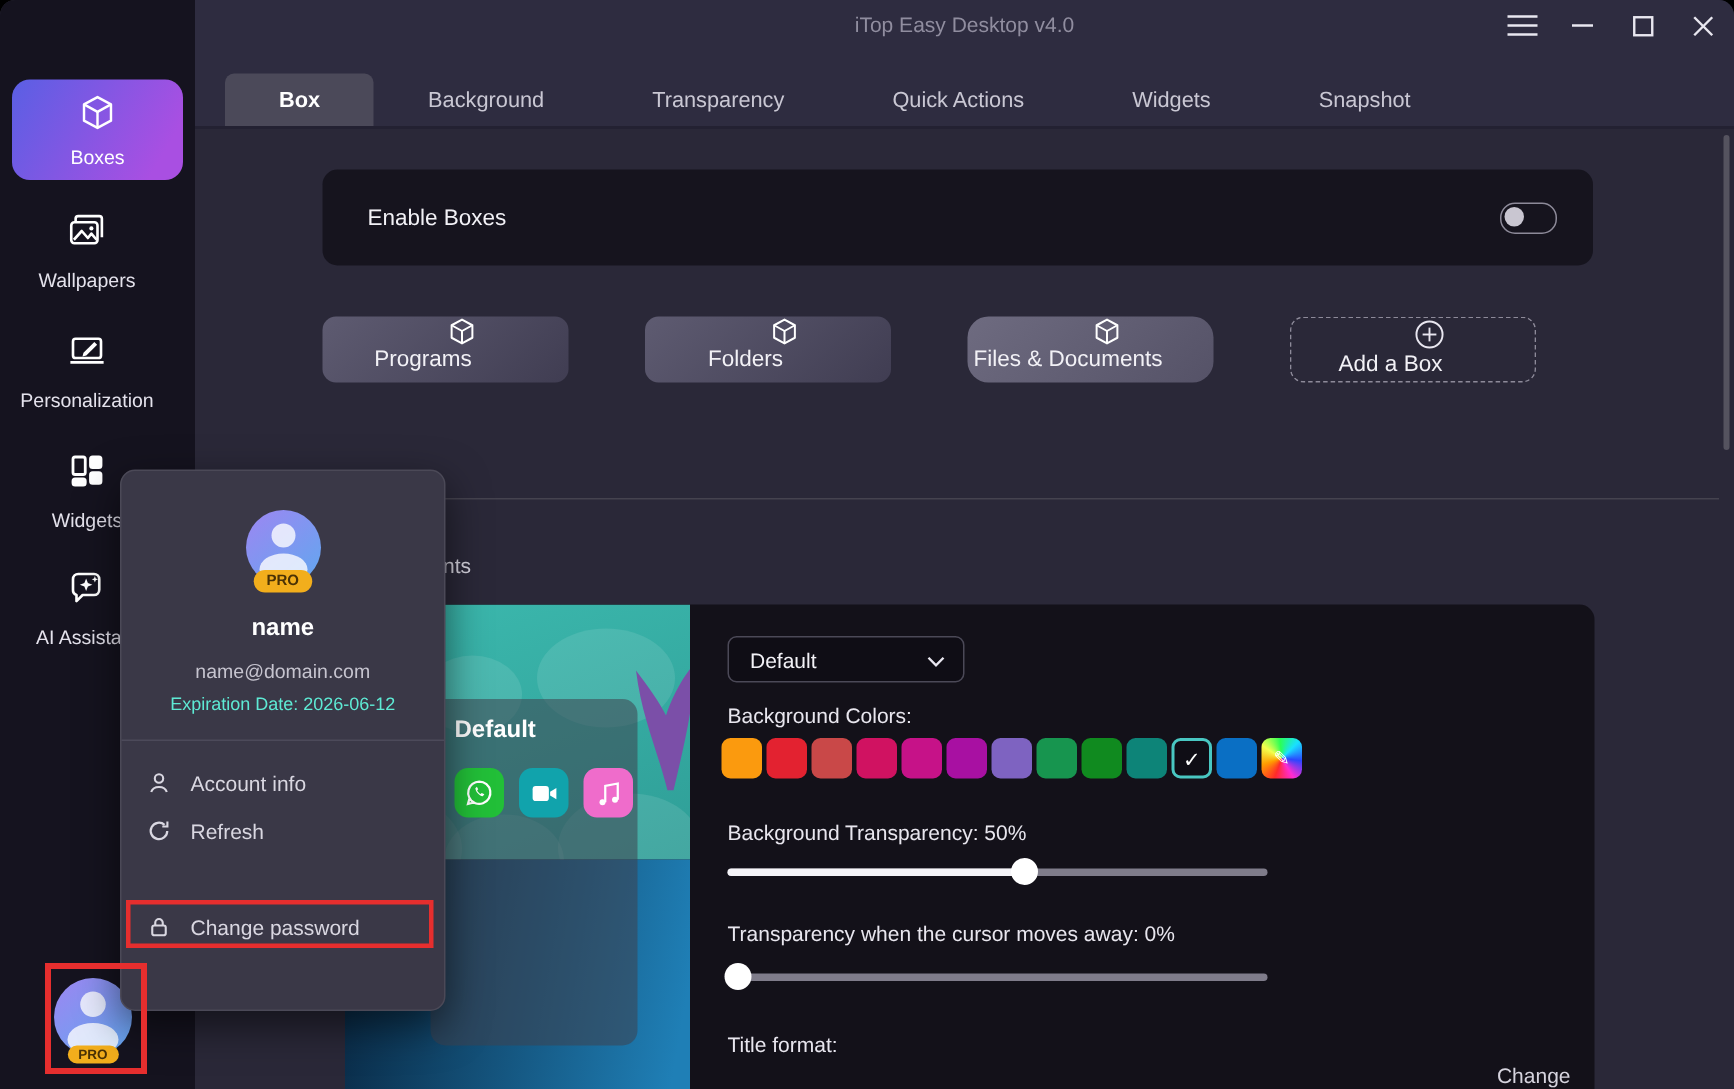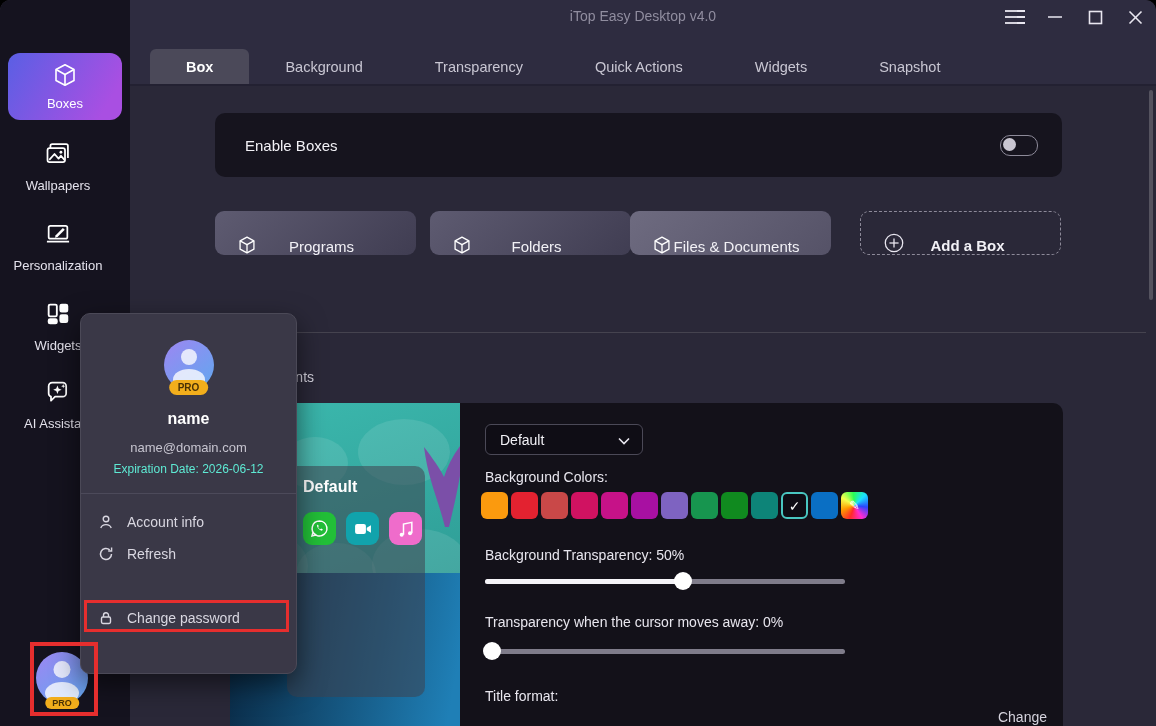--- a/index.html
+++ b/index.html
@@ -18,21 +18,21 @@
   #sidebar{left:0;top:0;width:130px;height:726px;background:#15131f;border-radius:10px 0 0 0;}
   #boxes-btn{left:8px;top:53px;width:114px;height:67px;border-radius:12px;background:linear-gradient(120deg,#5a5fe4,#a94fe2 85%);display:flex;flex-direction:column;align-items:center;justify-content:center;gap:4px;color:#fff;cursor:pointer;}
   .side-item{left:0;width:116px;display:flex;flex-direction:column;align-items:center;gap:6px;color:#e4e2ec;cursor:pointer;}
   .side-item .lbl,#boxes-btn .lbl{font-size:13px;}
   
   #enable-row{left:215px;top:113px;width:847px;height:64px;background:#16141e;border-radius:10px;display:flex;align-items:center;justify-content:space-between;padding:0 24px 0 30px;box-sizing:border-box;}
   #enable-row .lbl{color:#f2f1f6;font-size:15px;}
   .toggle{width:36px;height:19px;border:1px solid #8d8a99;border-radius:10px;position:relative;cursor:pointer;}
   .toggle .knob{position:absolute;left:2px;top:2px;width:13px;height:13px;border-radius:50%;background:#c9c6d1;}
   
-  .boxbtn{top:211px;width:201px;height:44px;border-radius:9px;display:flex;align-items:flex-end;color:#f2f1f6;font-size:15px;cursor:pointer;}
+  .boxbtn{top:211px;width:164px;height:44px;border-radius:9px;display:flex;align-items:center;color:#f2f1f6;font-size:15px;cursor:pointer;flex-direction:column;}
   .boxbtn .ic{margin:0 0 0 22px;display:flex;}
   .boxbtn .t{flex:1;text-align:center;margin-right:30px;}
   .grad1{background:linear-gradient(135deg,#5e5b71,#403d52);}
   .grad2{background:linear-gradient(135deg,#6e6b80,#555267);}
   .dashed{border:1px dashed #8d8a99;background:transparent;box-sizing:border-box;}
   #divider{left:155px;top:332px;width:991px;height:1px;background:#45434f;}
   #section-title{left:230px;top:369px;font-size:14px;color:#d6d4df;}
   
   #panel{left:230px;top:403px;width:833px;height:323px;background:#131119;border-radius:10px 10px 0 0;}
   
@@ -193,31 +193,31 @@
   <div class="abs boxbtn grad1" style="left:430px;">
     <span class="ic">
         <svg width="20" height="20" viewBox="0 0 24 24" fill="none" stroke="#fff" stroke-width="1.6" stroke-linejoin="round">
           <path d="M12 2.5 L20.3 7 V17 L12 21.5 L3.7 17 V7 Z"></path>
           <path d="M3.7 7 L12 11.6 L20.3 7"></path>
           <path d="M12 11.6 V21.5"></path>
         </svg>
       </span>
     <span class="t">Folders</span>
   </div>
-  <div class="abs boxbtn grad2" style="left:630px;">
+  <div class="abs boxbtn grad2" style="left:645px;border-radius:14px;">
     <span class="ic">
         <svg width="20" height="20" viewBox="0 0 24 24" fill="none" stroke="#fff" stroke-width="1.6" stroke-linejoin="round">
           <path d="M12 2.5 L20.3 7 V17 L12 21.5 L3.7 17 V7 Z"></path>
           <path d="M3.7 7 L12 11.6 L20.3 7"></path>
           <path d="M12 11.6 V21.5"></path>
         </svg>
       </span>
     <span class="t">Files &amp; Documents</span>
   </div>
-  <div class="abs boxbtn dashed" style="left:860px;font-weight:bold;">
+  <div class="abs boxbtn dashed" style="left:860px;">
     <span class="ic">
         <svg width="22" height="22" viewBox="0 0 24 24" fill="none" stroke="#e9e7f0" stroke-width="1.4">
           <circle cx="12" cy="12" r="9.5"></circle>
           <line x1="12" y1="7" x2="12" y2="17"></line>
           <line x1="7" y1="12" x2="17" y2="12"></line>
         </svg>
       </span>
     <span class="t">Add a Box</span>
   </div>
 

